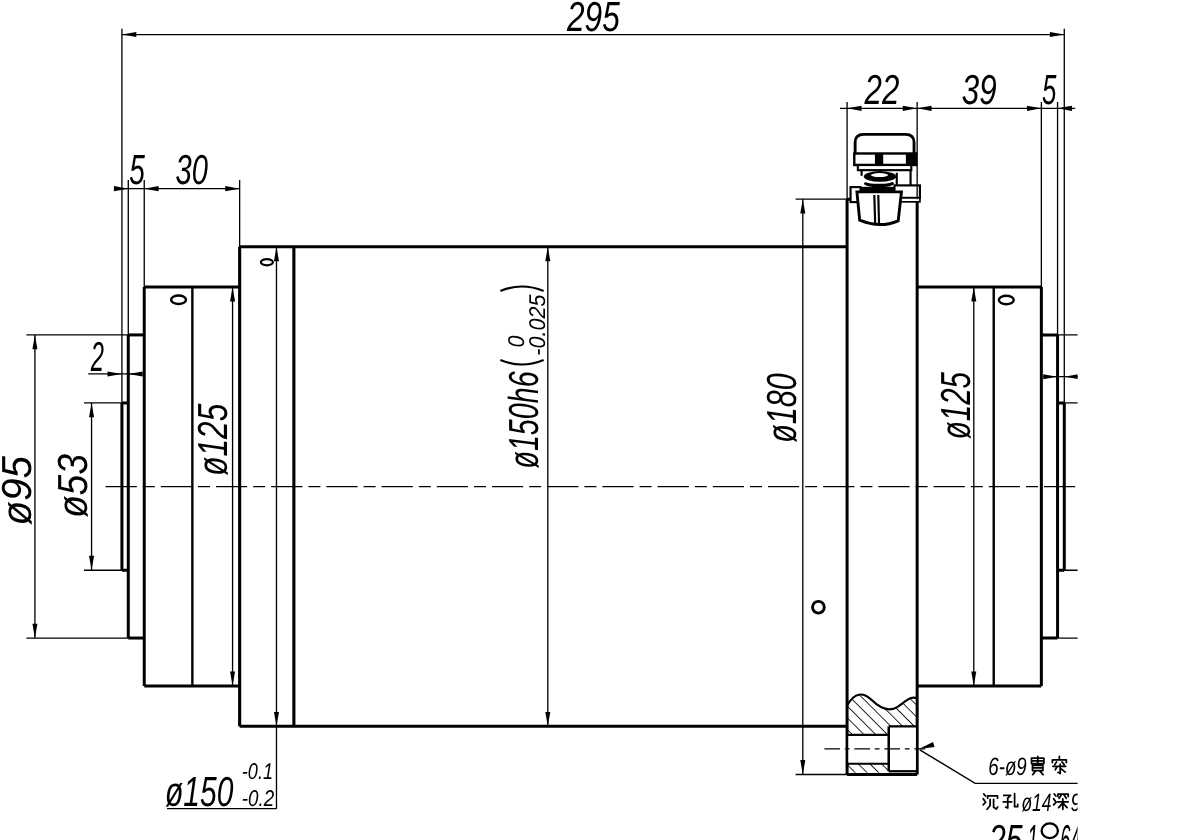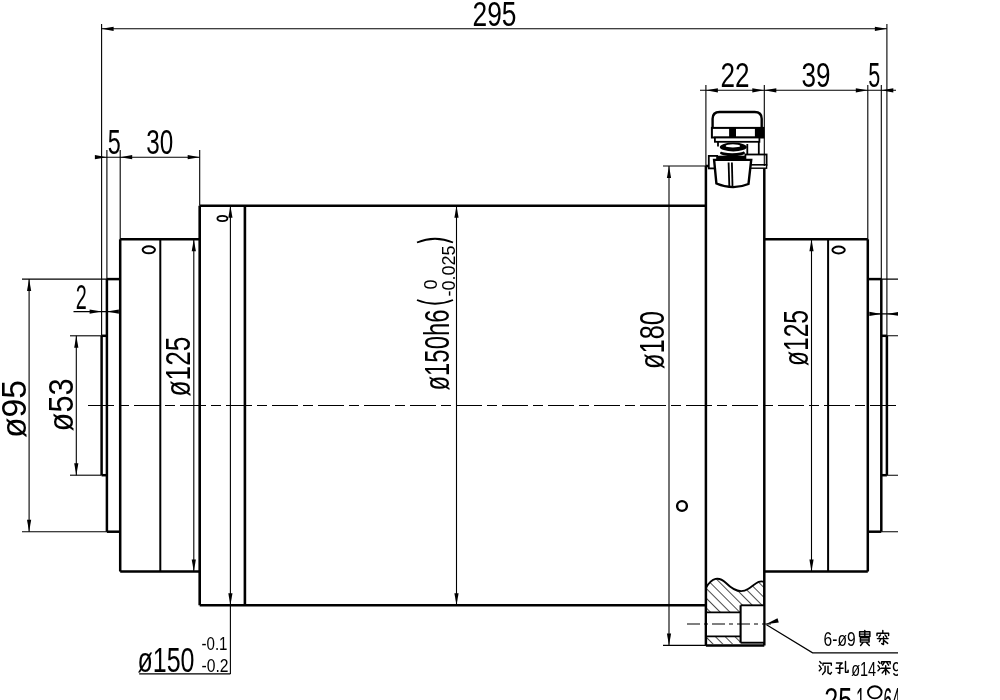--- a/index.html
+++ b/index.html
@@ -1,16 +1,16 @@
 <!DOCTYPE html>
 <html><head>
 <meta charset="utf-8">
 <style>
   html,body{margin:0;padding:0;background:#fff;}
-  #page{width:898px;height:700px;overflow:hidden;position:relative;background:#ffffff;}
+  #page{width:898px;height:700px;overflow:hidden;position:relative;background:#ffffff;font-style:italic;}
   svg{display:block;}
   text{font-family:"Liberation Sans",sans-serif;fill:#000;}
 </style>
 </head>
 <body>
 <div id="page">
 <svg width="1000" height="700" viewBox="0 0 1000 700">
 <defs>
 <pattern id="hatch" width="6.9" height="6.9" patternUnits="userSpaceOnUse" patternTransform="rotate(-45)">
   <line x1="0" y1="0" x2="0" y2="6.9" stroke="#000" stroke-width="1.4"></line>

